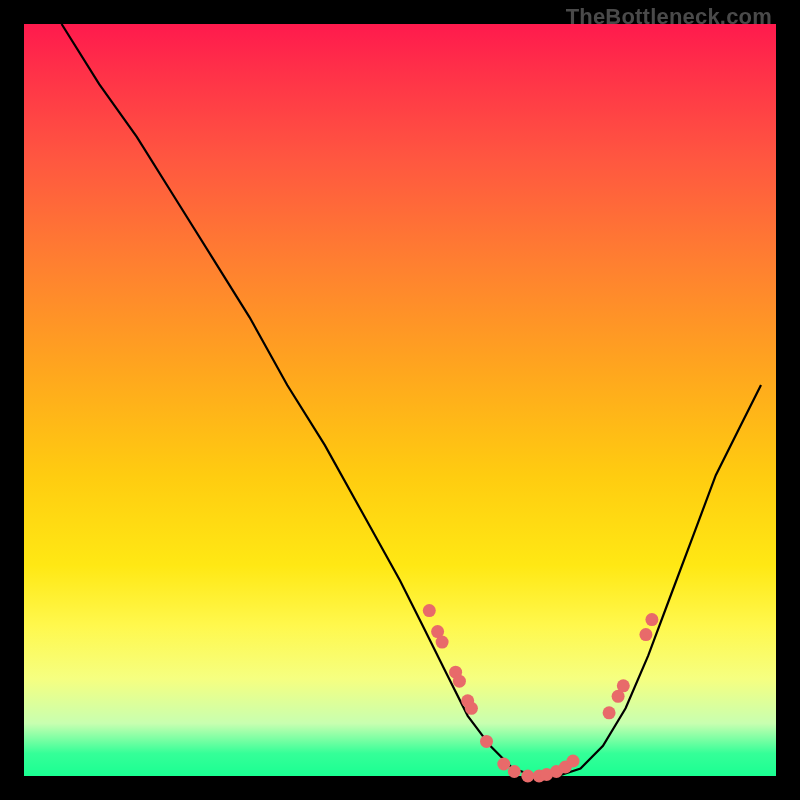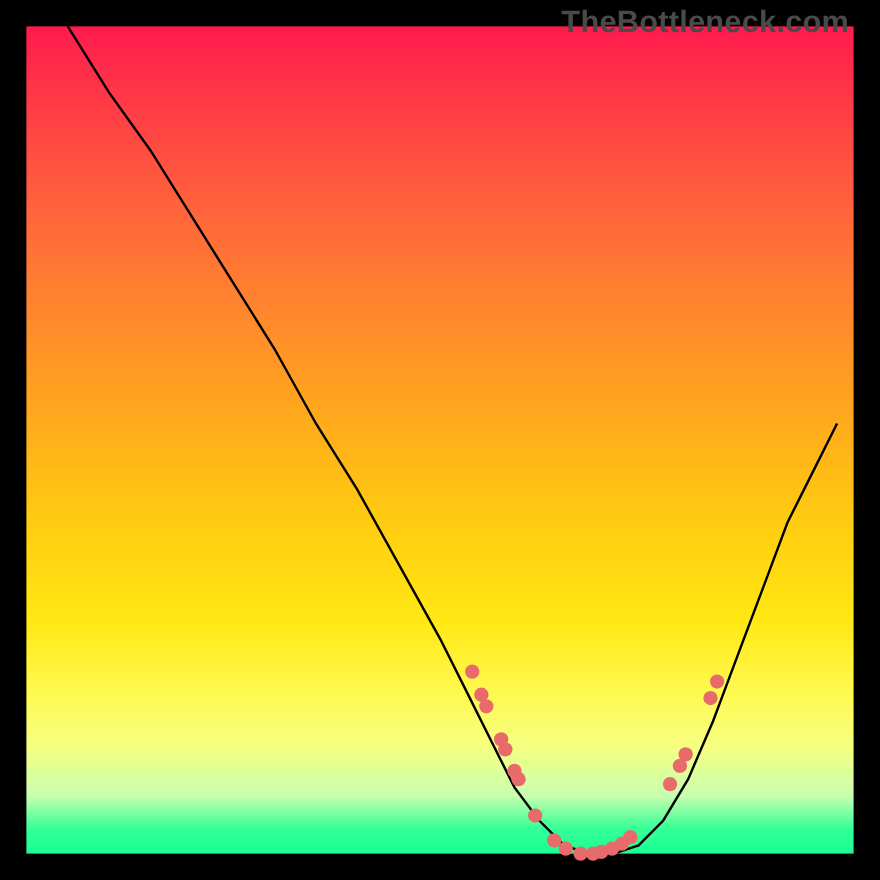--- a/index.html
+++ b/index.html
@@ -41,21 +41,21 @@
       #c8ffb0 93%,
       #35ff98 97%,
       #1aff92 100%
     );
   }
   .watermark {
     position: absolute;
     top: 4px;
     right: 28px;
     color: #4a4a4a;
-    font-size: 28px;
+    font-size: 22px;
     font-weight: 600;
     letter-spacing: 0.2px;
     user-select: none;
   }
   svg.curve {
     position: absolute;
     left: 0;
     top: 0;
     width: 752px;
     height: 752px;

